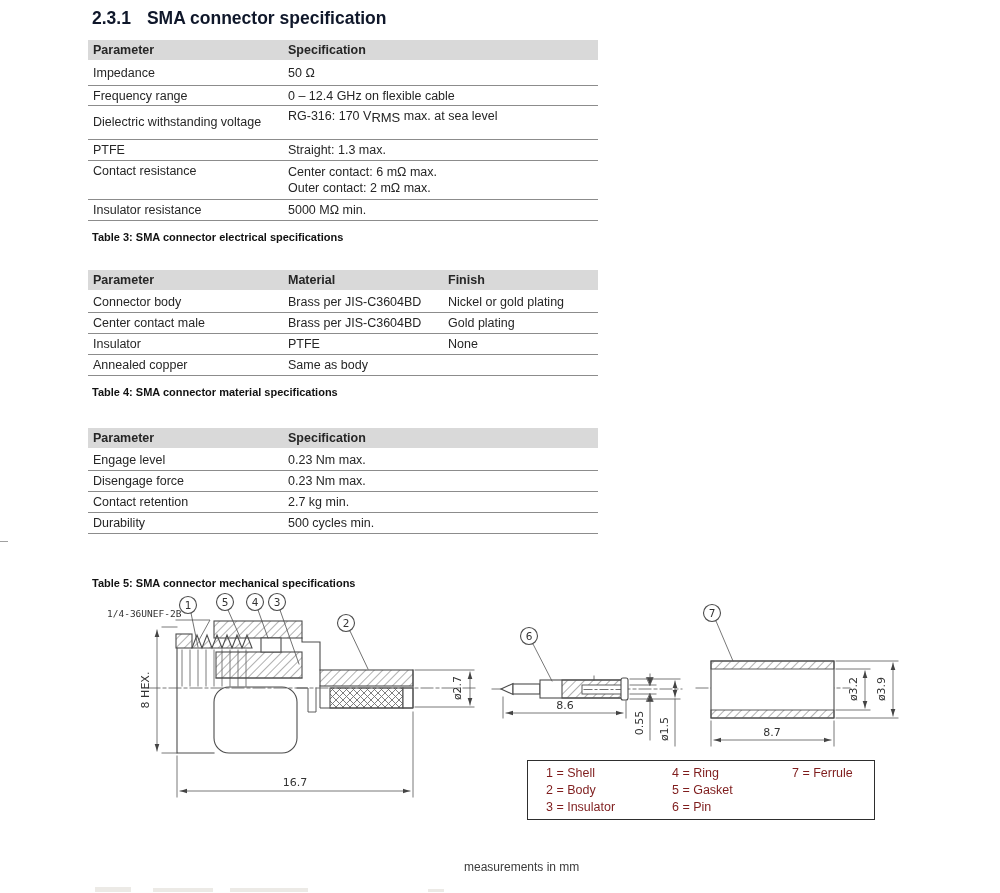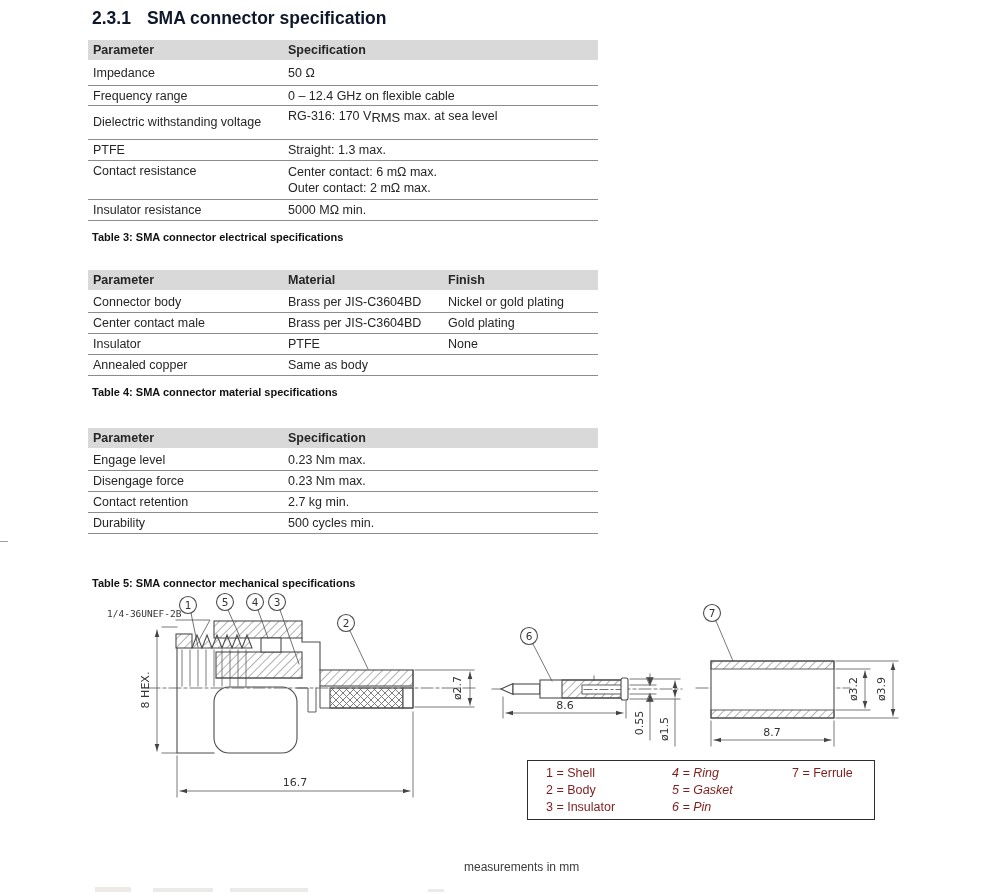--- a/index.html
+++ b/index.html
@@ -15,21 +15,21 @@
   .cols2{grid-template-columns:195px 1fr;}
   .cols3{grid-template-columns:195px 160px 1fr;}
   .cell{padding:2px 4px 2px 5px;line-height:16.5px;}
   .caption{position:absolute;left:92px;font-size:11px;font-weight:bold;color:#111;}
   .sub{font-size:13px;vertical-align:-2px;}
   
   #draw{position:absolute;left:0;top:575px;}
   .legend-box{position:absolute;left:527px;top:760px;width:346px;height:58px;
               border:1.5px solid #2e2e2e;font-size:12.5px;color:#7f1d1d;}
   .legend-col{position:absolute;top:4px;line-height:17px;}
-  .lc1{left:18px;} .lc2{left:144px;font-style:italic;} .lc3{left:264px;}
+  .lc1{left:18px;} .lc2{left:144px;} .lc3{left:264px;}
   .meas{position:absolute;left:464px;top:860px;font-size:12px;color:#3c3c3c;}
   .tick{position:absolute;left:0;top:541px;width:8px;height:1px;background:#a0a0a0;}
   .ghost{position:absolute;background:#eceae6;}
   svg text{font-family:"DejaVu Sans",sans-serif;font-size:11px;fill:#333;}
   svg text.mono{font-family:"DejaVu Sans Mono",monospace;font-size:9.5px;}
   svg text.co{font-size:10.5px;}
 </style>
 </head>
 <body>
 

